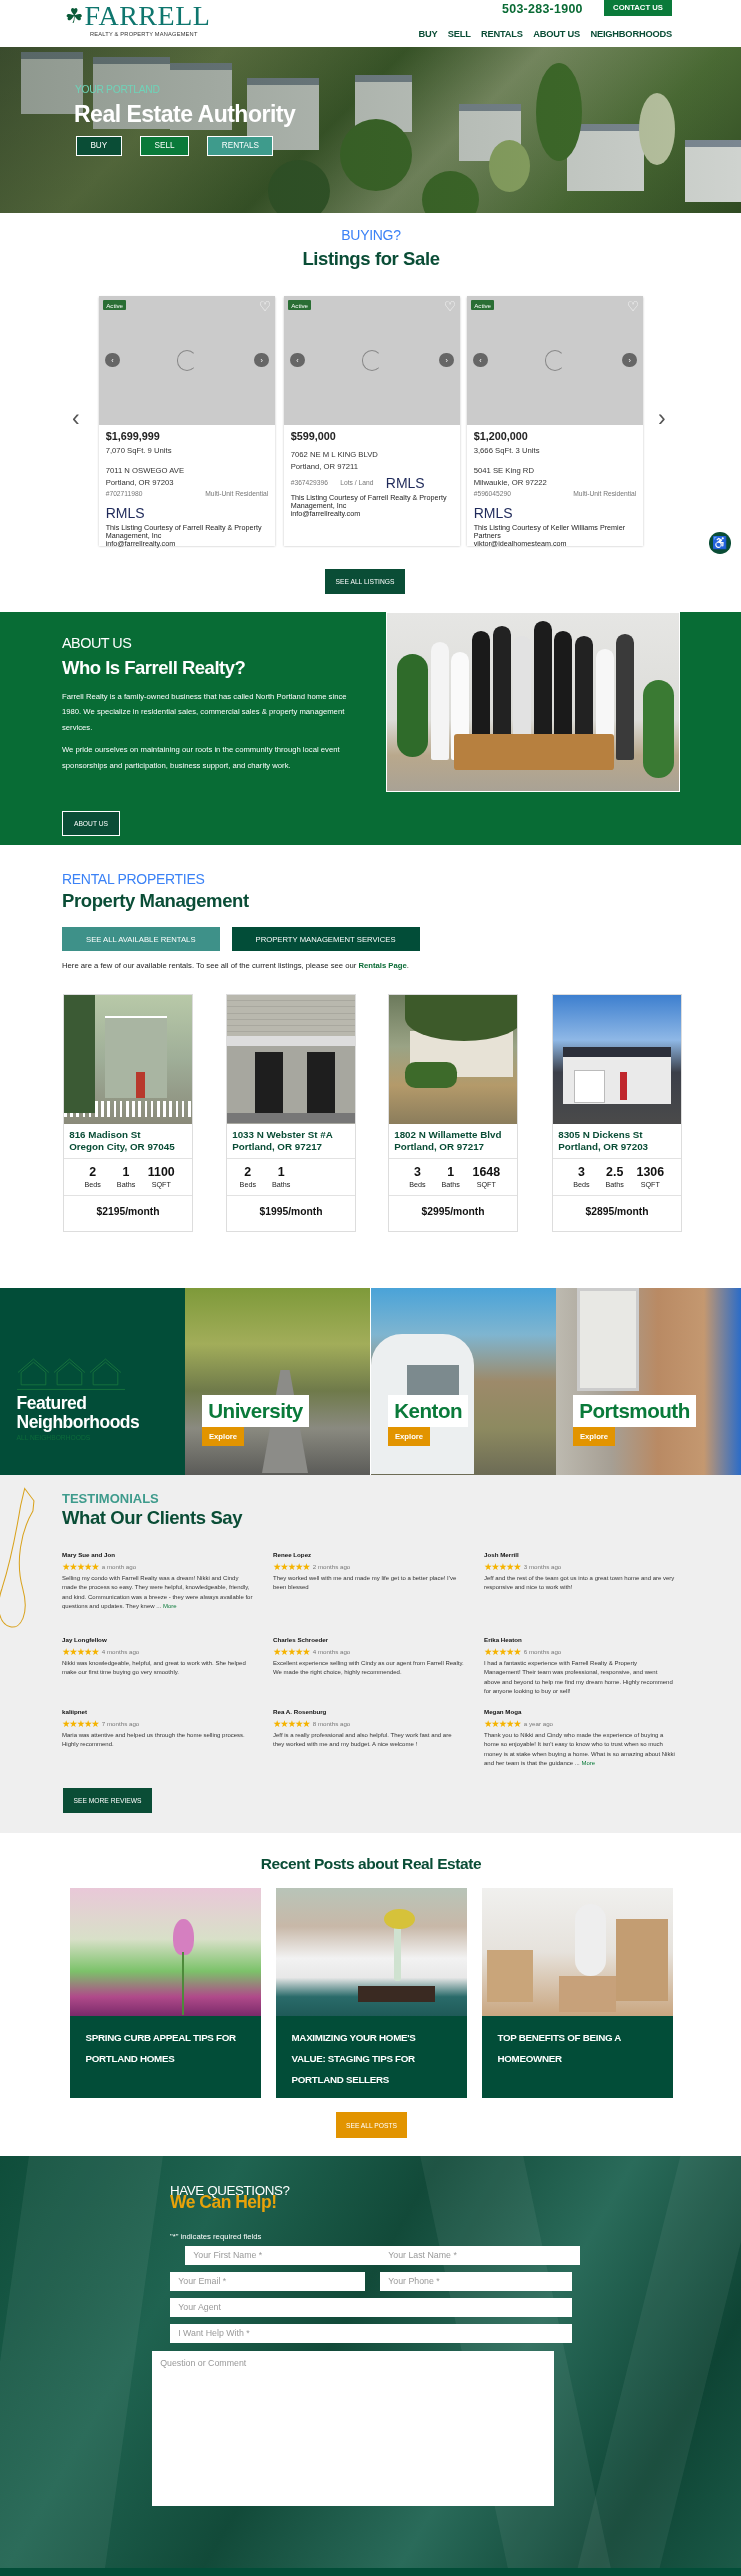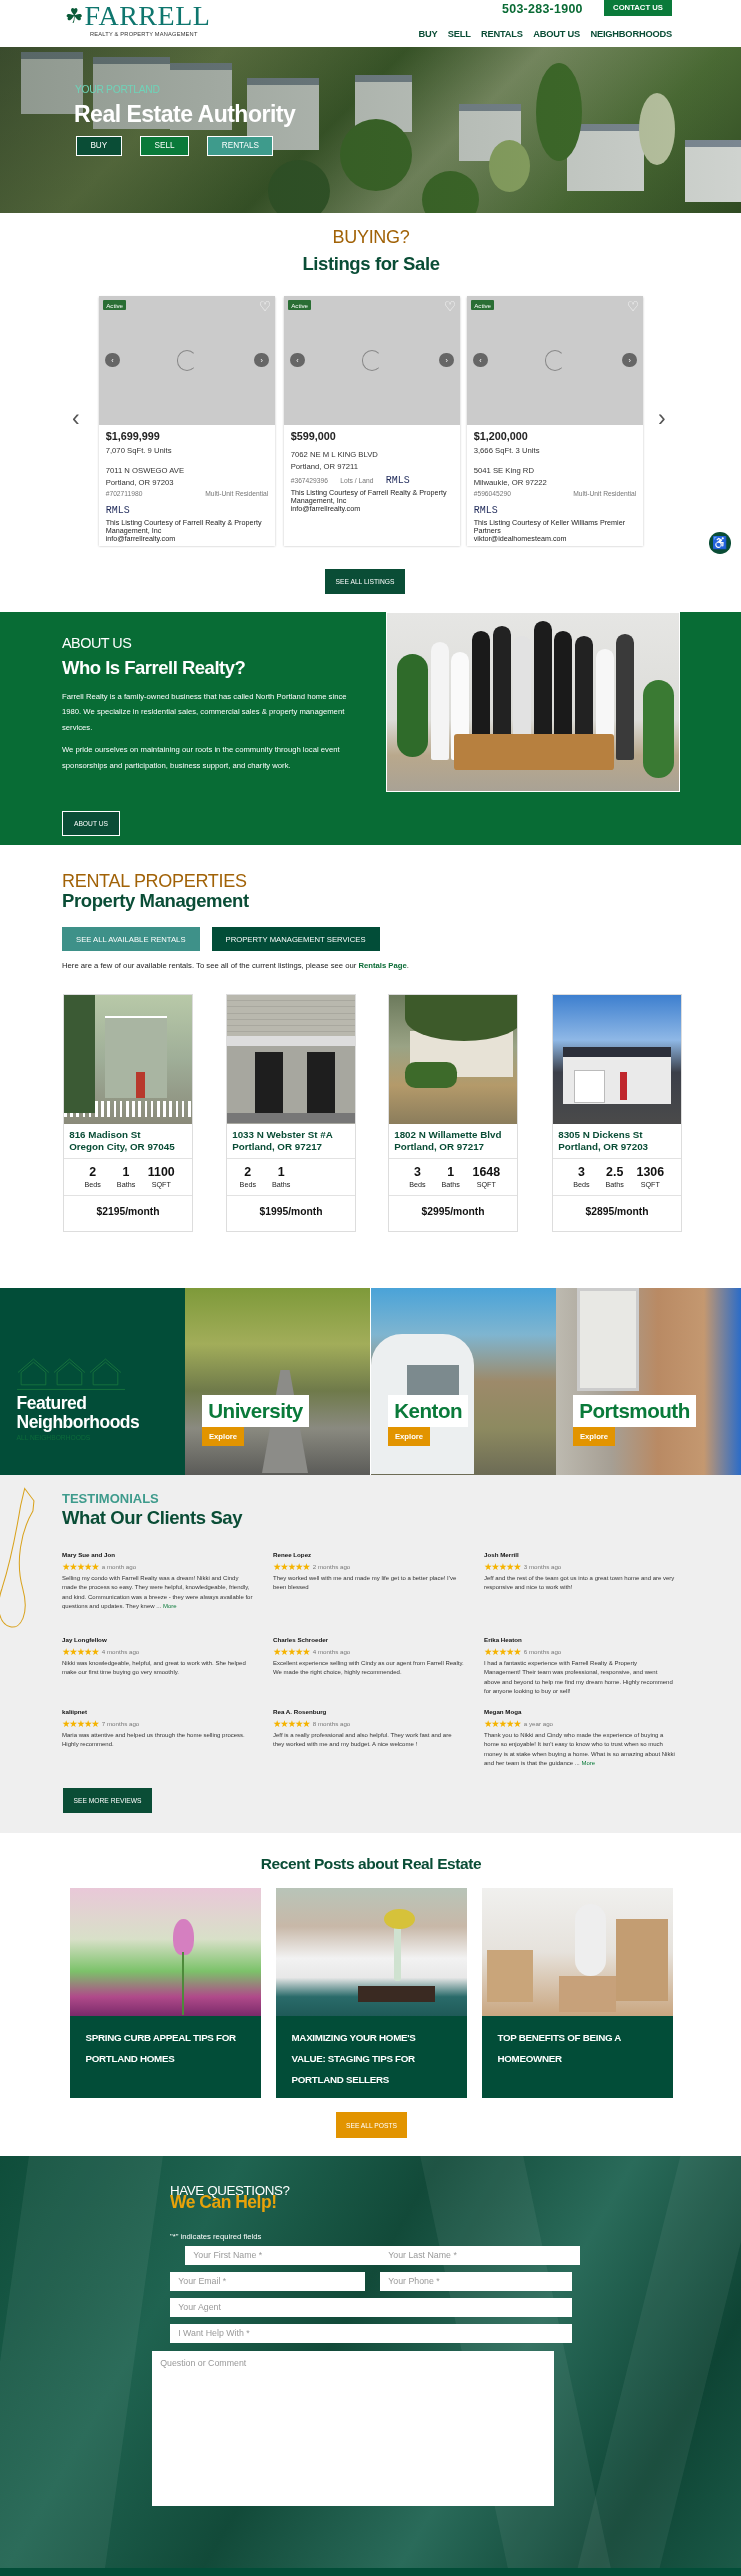--- a/index.html
+++ b/index.html
@@ -18,54 +18,54 @@
 
 .hero{position:absolute;left:0;top:47px;width:742px;height:166px;background:linear-gradient(135deg,#4e5e3a 0%,#6b7f4a 25%,#3d5a2a 45%,#7d8f65 60%,#4a6a34 80%,#2f4a22 100%);overflow:hidden}
 .hero .house{position:absolute;background:#cfd3cf;border-top:7.2px solid #7b8791}
 .hero .tree{position:absolute;border-radius:50%;background:#3f6b2a}
 .hero .overlay{position:absolute;inset:0;background:linear-gradient(90deg,rgba(20,40,20,.35),rgba(0,0,0,0))}
 .hero-eyebrow{position:absolute;left:75px;top:37px;font-size:10.3px;color:#6fd3b8;letter-spacing:-0.3px}
 .hero-title{position:absolute;left:74px;top:54px;font-size:23px;font-weight:bold;color:#fff;letter-spacing:-0.5px}
 .hero-btns{position:absolute;left:76px;top:89px;display:flex;gap:18.5px}
 .hero-btns span{height:19.6px;padding:0 13.4px;display:flex;align-items:center;border:1px solid #fff;color:#fff;font-size:8.2px}
 
-.eyebrow{font-size:18px;color:#a16207;letter-spacing:-0.3px}
+.eyebrow{font-size:14px;color:#3b82f6;letter-spacing:-0.3px}
 .h2{font-size:18.5px;font-weight:bold;color:#0a4d36;letter-spacing:-0.4px}
 
 .listing-head{position:absolute;left:0;top:227px;width:742px;text-align:center}
 .listing-head .h2{margin-top:5.2px}
 .carousel-arrow{position:absolute;font-size:23px;color:#555;line-height:1}
 .lcard{position:absolute;top:296px;width:176px;height:250px;background:#fff;box-shadow:0 0.5px 2.1px rgba(0,0,0,.25)}
 .lcard .img{position:relative;width:100%;height:129px;background:#cbcbcb}
 .badge{position:absolute;left:4.1px;top:4.1px;background:#2a6e34;color:#fff;font-size:6.2px;padding:1.5px 3.1px;border-radius:1px}
 .heart{position:absolute;right:4.1px;top:2.6px;font-size:13.4px;color:#fff}
 .img-arrow{position:absolute;top:57px;width:14.4px;height:14.4px;border-radius:50%;background:#666;color:#fff;font-size:7.2px;display:flex;align-items:center;justify-content:center}
 .spinner{position:absolute;left:50%;top:50%;width:20.6px;height:20.6px;margin:-10.3px 0 0 -10.3px;border:1.5px solid #888;border-right-color:transparent;border-radius:50%}
 .lcard .body{padding:5.2px 6.7px}
 .price{font-size:10.8px;font-weight:bold;color:#222}
 .specs{font-size:7.7px;color:#333;margin-top:4.1px}
 .addr{font-size:7.7px;color:#333;margin-top:10px;line-height:1.5}
 .meta{display:flex;justify-content:space-between;font-size:6.7px;color:#777;margin-top:2.1px}
-.rmls{font-family:Liberation Mono, monospace;font-size:10px;color:#1f2a5a;margin-top:7.2px}
+.rmls{font-family:Liberation Sans, sans-serif;font-size:14px;color:#1f2a5a;margin-top:7.2px}
 .courtesy{font-size:7.2px;color:#222;margin-top:3.1px;line-height:1.15}
 .see-all{position:absolute;left:325px;top:569px;width:80px;height:25px;background:#0a4d36;color:#fff;font-size:6.7px;display:flex;align-items:center;justify-content:center}
 .access{position:absolute;left:709px;top:532px;width:21.6px;height:21.6px;border-radius:50%;background:#0a4d36;color:#fff;font-size:12.4px;display:flex;align-items:center;justify-content:center}
 
 .about{position:absolute;left:0;top:612px;width:742px;height:233px;background:#086c35}
 .about .eb{position:absolute;left:62px;top:23px;font-size:14.4px;color:#fff;letter-spacing:-0.5px}
 .about .h{position:absolute;left:62px;top:45px;font-size:18.5px;font-weight:bold;color:#fff;letter-spacing:-0.5px}
 .about .p{position:absolute;left:62px;top:77px;width:299px;font-size:7.7px;color:#fff;line-height:2}
 .about .btn{position:absolute;left:62px;top:199px;width:58px;height:25px;border:1px solid #fff;background:#0a4d36;color:#fff;font-size:6.7px;display:flex;align-items:center;justify-content:center}
 .team-photo{position:absolute;left:386px;top:63px;width:294px;height:180px;background:linear-gradient(180deg,#e6e6e4 0%,#dcdcd8 60%,#b9a88c 80%,#a9a295 100%);border:0.5px solid #fff;overflow:hidden}
 .person{position:absolute;bottom:31px;width:17.5px;border-radius:8.8px 8.8px 2.1px 2.1px}
 
 .rent-eb{position:absolute;left:62px;top:871px}
 .rent-h{position:absolute;left:62px;top:890px}
 .rent-btns{position:absolute;left:62px;top:927px;display:flex;gap:12px}
-.rent-btns span{height:24px;padding:0 14px;display:flex;align-items:center;color:#fff;font-size:7.7px}
+.rent-btns span{height:24px;padding:0 24px;display:flex;align-items:center;color:#fff;font-size:7.7px}
 .rent-note{position:absolute;left:62px;top:961px;font-size:7.7px;color:#222}
 .rent-note b{color:#0a6b35}
 .rcard{position:absolute;top:994px;width:130px;border:0.5px solid #ddd;background:#fff}
 .rcard .rimg{height:129px;position:relative;overflow:hidden}
 .rcard .raddr{padding:5.2px 5.2px;font-size:9.8px;font-weight:bold;color:#0a4d36;line-height:1.2;border-bottom:0.5px solid #e2e2e2}
 .rcard .rstats{display:flex;justify-content:center;gap:10.3px;padding:6.2px 0;border-bottom:0.5px solid #e2e2e2}
 .rstat{text-align:center;min-width:23px}
 .rstat .v{font-size:12.4px;font-weight:bold;color:#111}
 .rstat .l{font-size:7.2px;color:#222;margin-top:1px}
 .rcard .rprice{text-align:center;font-size:10.3px;font-weight:bold;color:#111;padding:9.3px 0 14.4px}

